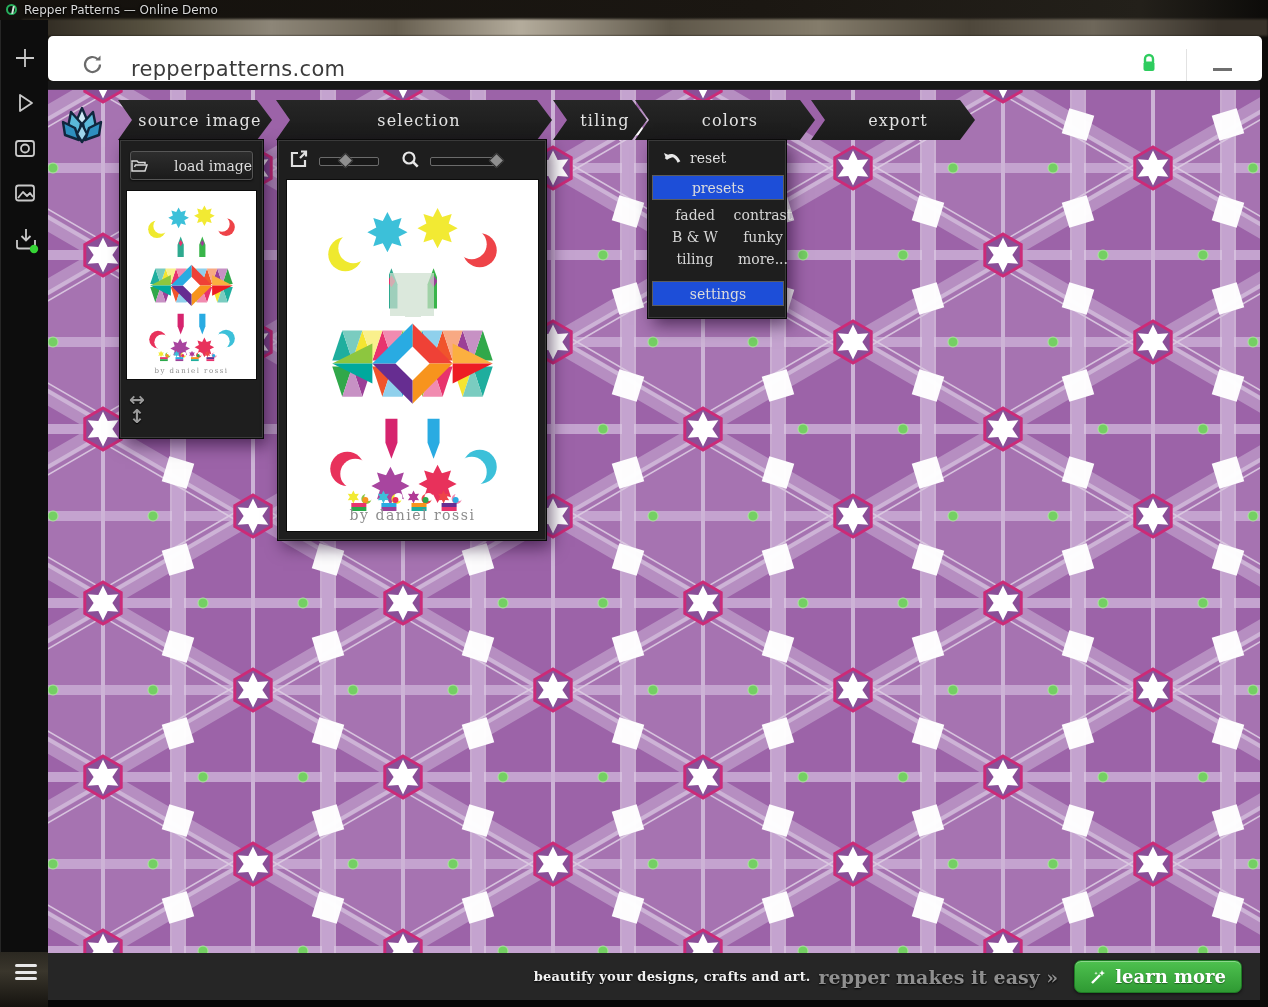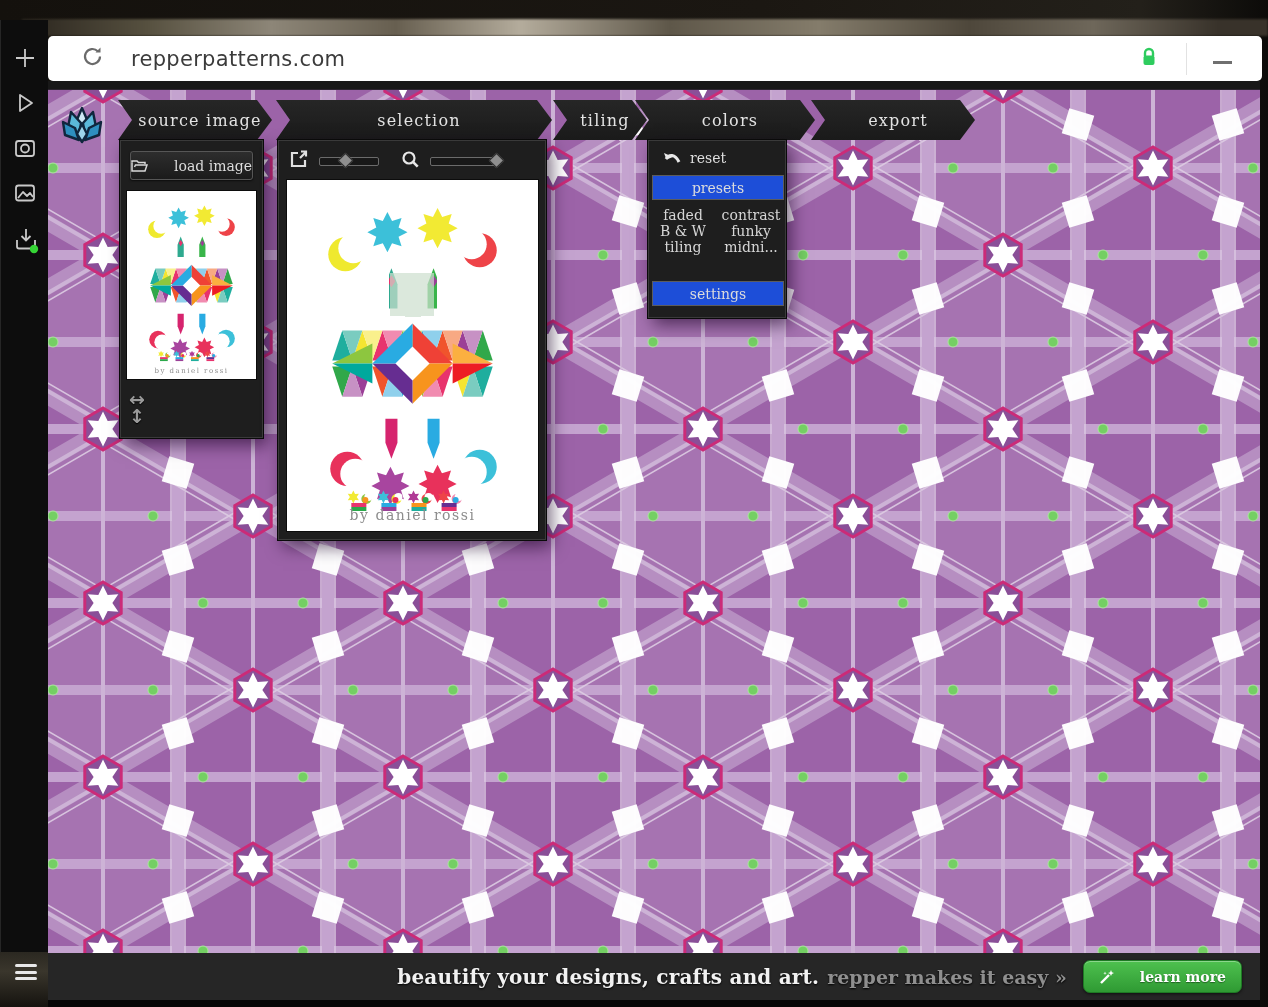--- a/index.html
+++ b/index.html
@@ -16,57 +16,57 @@
   .photostrip{position:absolute;left:22px;top:19px;width:1246px;height:17px;filter:blur(1.2px);
     background:linear-gradient(90deg,#2a251e,#56503f 10%,#8d8678 20%,#675f50 30%,#b4ac9c 40%,#5e5749 52%,#847c6b 64%,#4e473b 76%,#6e675a 86%,#38322a 96%);}
   .sidebar{position:absolute;left:0;top:20px;width:48px;height:932px;background:#0d0d0d;border-left:1px solid #262626;box-sizing:border-box;}
   .side-icon{position:absolute;left:12px;width:24px;height:24px;color:#c9c9c9;}
   .side-icon svg{display:block;}
   .sidebar-foot{position:absolute;left:0;top:952px;width:48px;height:55px;
     background:linear-gradient(180deg,#2b2821 0%,#3a362c 35%,#15130f 100%);}
   .hamburger{position:absolute;left:15px;top:12px;width:22px;height:16px;display:flex;flex-direction:column;justify-content:space-between;}
   .hamburger i{display:block;height:3px;border-radius:2px;background:#e8e8e8;}
   .urlbar{position:absolute;left:48px;top:36px;width:1214px;height:45px;background:#fff;border-radius:5px;
-    display:flex;align-items:center;box-sizing:border-box;padding:0 14px;font-family:"DejaVu Sans", sans-serif;}
+    display:flex;align-items:flex-end;box-sizing:border-box;padding:0 14px;font-family:"DejaVu Sans", sans-serif;}
   .reload{margin-left:18px;color:#6b6b6b;}
   .urltext{margin-left:26px;font-size:21px;color:#3b3b3b;letter-spacing:.3px;}
   .url-right{margin-left:auto;display:flex;align-items:center;gap:0;}
   .divider{width:1px;height:32px;background:#e2e2e2;margin:0 26px 0 28px;}
   .mindash{width:19px;height:3px;background:#6f6f6f;margin-right:16px;margin-top:8px;}
   .darkstrip{position:absolute;left:48px;top:81px;width:1212px;height:9px;background:#181818;border-bottom:1px solid #2c2430;box-sizing:border-box;}
   .mainarea{position:absolute;left:48px;top:90px;width:1212px;height:863px;box-shadow:inset 0 9px 12px -7px rgba(0,0,0,.75);}
   .footer{position:absolute;left:48px;top:953px;width:1212px;height:47px;background:#262626;
     display:flex;align-items:center;justify-content:flex-end;gap:16px;box-sizing:border-box;padding-right:18px;}
   .bottomstrip{position:absolute;left:48px;top:1000px;width:1212px;height:7px;background:#060606;}
-  .tag-strong{color:#f2f2f2;font-weight:bold;font-size:20px;letter-spacing:.2px;text-shadow:0 1px 2px #000;}
+  .tag-strong{color:#f2f2f2;font-weight:bold;font-size:13px;letter-spacing:.2px;text-shadow:0 1px 2px #000;}
   .tag-muted{color:#8f8f8f;font-weight:bold;font-size:19px;margin-left:-8px;text-shadow:0 1px 2px #000;}
-  .cta{display:flex;align-items:center;gap:25px;height:31px;padding:0 15px;border-radius:7px;
+  .cta{display:flex;align-items:center;gap:9px;height:31px;padding:0 15px;border-radius:7px;
     background:linear-gradient(180deg,#4ec14f,#2f9a33);border:1px solid #1e7a24;box-shadow:inset 0 1px 0 rgba(255,255,255,.35),0 1px 3px rgba(0,0,0,.6);
-    color:#fff;font-size:14px;font-weight:bold;text-shadow:0 1px 1px rgba(0,0,0,.4);cursor:pointer;}
+    color:#fff;font-size:18px;font-weight:bold;text-shadow:0 1px 1px rgba(0,0,0,.4);cursor:pointer;}
   
   .applogo{position:absolute;left:55px;top:96px;width:54px;height:54px;}
   
   .banner{position:absolute;height:40px;background:linear-gradient(180deg,#262626,#1a1a1a);
     display:flex;align-items:center;justify-content:center;color:#e3e3e3;font-size:16px;letter-spacing:1.2px;
     clip-path:polygon(0 0, calc(100% - 15px) 0, 100% 50%, calc(100% - 15px) 100%, 0 100%, 14px 50%);
     filter:drop-shadow(2px 3px 3px rgba(15,0,25,.65));}
   .banner span{padding-left:10px;}
   .pbody{position:absolute;background:#1e1e1e;border:1px solid #3a3a3a;outline:1px solid #0a0a0a;box-sizing:border-box;
     box-shadow:5px 7px 16px rgba(25,0,35,.6);}
   .dbtn{display:flex;align-items:center;justify-content:center;gap:26px;background:linear-gradient(180deg,#2d2d2d,#1b1b1b);
     border:1px solid #565656;border-radius:3px;color:#dcdcdc;font-size:14px;cursor:pointer;box-shadow:0 1px 2px rgba(0,0,0,.6);}
   .obtn{display:flex;align-items:center;justify-content:center;background:#1d4ed8;border:1px solid #5c5c5c;
     color:#dcdcdc;font-size:14px;cursor:pointer;}
   .whitebox{position:absolute;background:#fff;box-shadow:0 0 0 1px #0c0c0c;}
   .credit{position:absolute;left:0;right:0;text-align:center;color:#8d8d8d;letter-spacing:1.5px;}
   .toolrow{position:absolute;left:10px;top:7px;display:flex;align-items:center;height:26px;color:#e0e0e0;}
   .slider{position:relative;height:7px;background:#181818;border:1px solid #6b6b6b;border-radius:2px;}
   .thumb{position:absolute;top:-3px;width:9px;height:9px;background:#8f8f8f;border:1px solid #2e2e2e;transform:rotate(45deg);}
-  .presetgrid{position:absolute;left:0;width:100%;display:grid;grid-template-columns:1fr 1fr;row-gap:0;
-    color:#d6d6d6;font-size:14px;text-align:center;}
+  .presetgrid{position:absolute;left:0;width:100%;display:grid;grid-template-columns:1fr 1fr;row-gap:6px;
+    color:#d6d6d6;font-size:14px;text-align:center;padding-left:12px;}
   .presetgrid div{cursor:pointer;}
   .arrows{position:absolute;left:8px;top:250px;display:flex;flex-direction:column;line-height:17px;
     color:#9a9a9a;font-size:19px;font-weight:bold;font-family:"DejaVu Sans", sans-serif;text-shadow:0 1px 1px #000;}
   .marquee{position:absolute;left:96px;top:82px;width:60px;height:60px;}
   .resetrow{position:absolute;left:14px;top:9px;display:flex;align-items:center;gap:8px;color:#dedede;font-size:14px;cursor:pointer;}
 </style>
 </head>
 <body>
 
 <div class="stage">
@@ -156,20 +156,24 @@
           <circle cx="169" cy="318" r="5" fill="#f18bb0"></circle>
             <circle cx="171" cy="316" r="4" fill="#fff"></circle>
           <rect x="154" y="322" width="15" height="4" fill="#662d91"></rect>
             <rect x="154" y="326" width="15" height="4" fill="#e8336d"></rect>
           <circle cx="168" cy="319" r="3" fill="#29abe2"></circle>
         </g>
       </symbol>
     </defs>
   </svg>
 
+  <div class="titlebar">
+    <span class="appdot"></span>
+    <span>Repper Patterns — Online Demo</span>
+  </div>
   <div class="photostrip"></div>
 
   <div class="sidebar">
     <span class="side-icon" style="top:26px">
       <svg width="24" height="24" viewBox="0 0 24 24">
           <path d="M12 3v18M3 12h18" stroke="#c9c9c9" stroke-width="1.8"></path>
         </svg>
     </span>
     <span class="side-icon" style="top:71px">
       <svg width="24" height="24" viewBox="0 0 24 24">
@@ -382,21 +386,21 @@
     </div>
     <div class="obtn" style="position:absolute;left:3px;top:34px;width:130px;height:23px">
       <span>presets</span>
     </div>
     <div class="presetgrid" style="top:66px">
       <div>faded</div>
       <div>contrast</div>
       <div>B &amp; W</div>
       <div>funky</div>
       <div>tiling</div>
-      <div>midni...</div>
+      <div>more...</div>
     </div>
     <div class="obtn" style="position:absolute;left:3px;top:140px;width:130px;height:23px">
       <span>settings</span>
     </div>
   </div>
 
   <div class="banner" style="left:811px;top:100px;width:164px">
     <span>export</span>
   </div>
 

